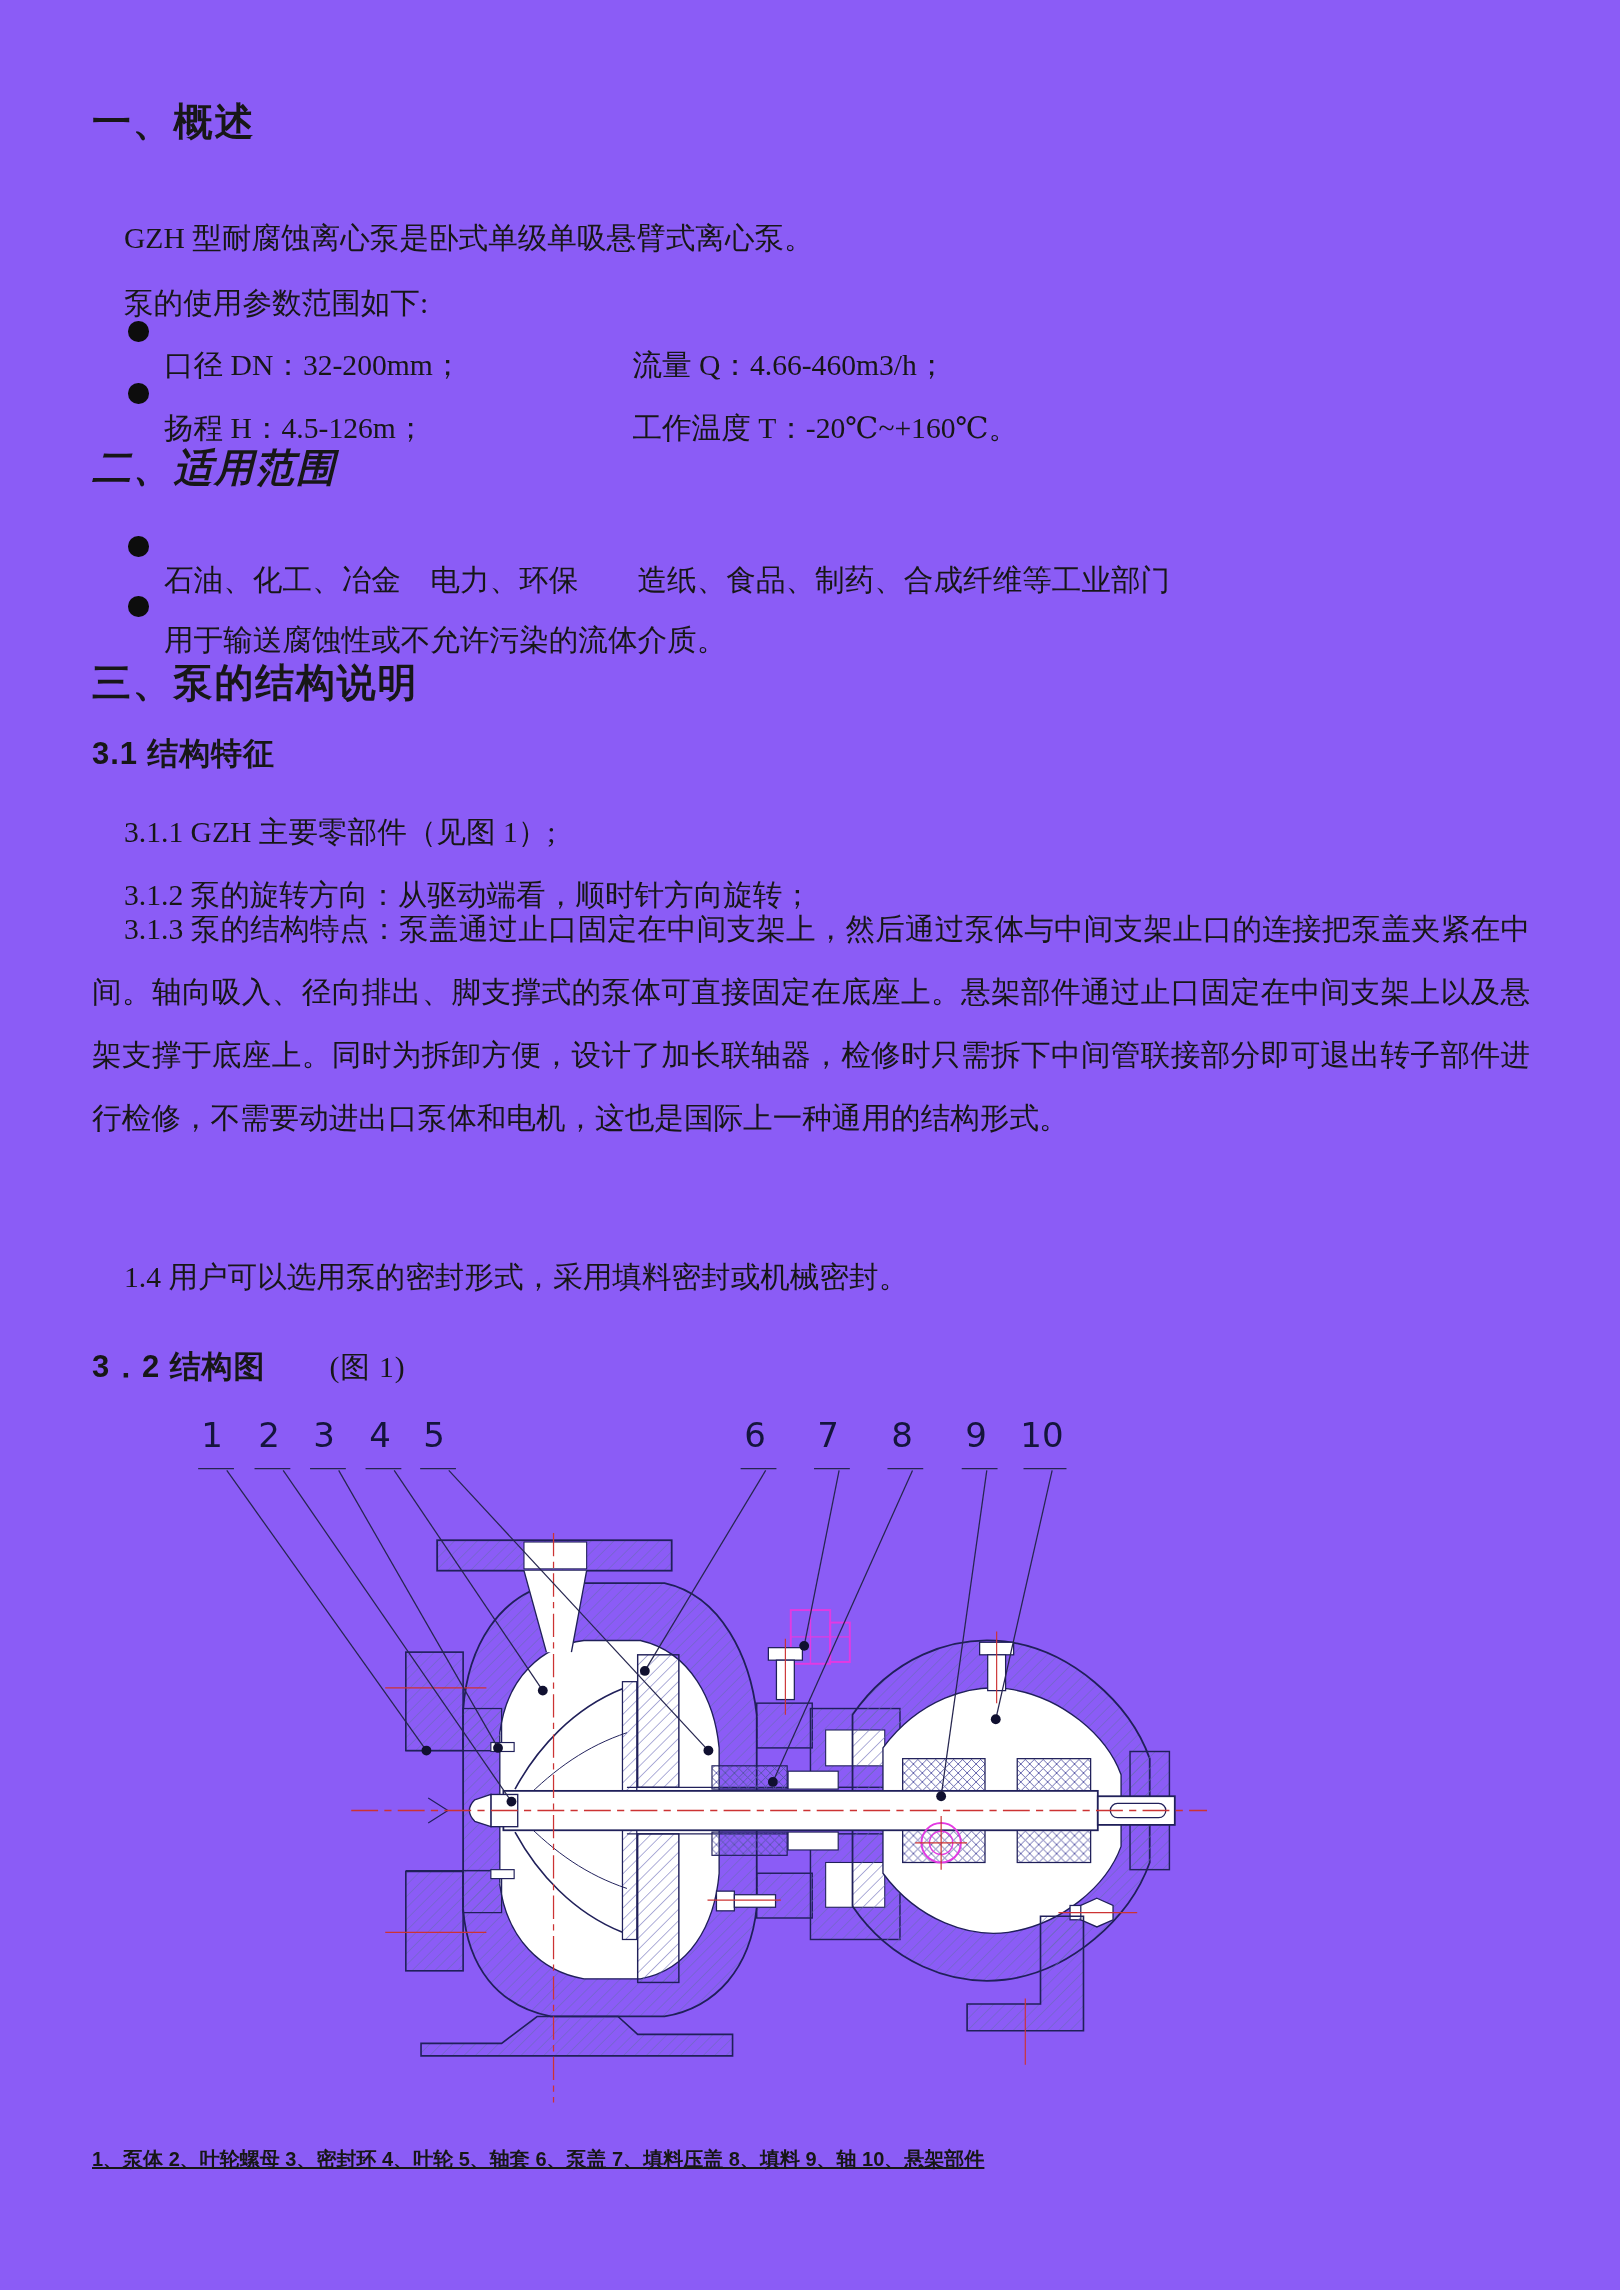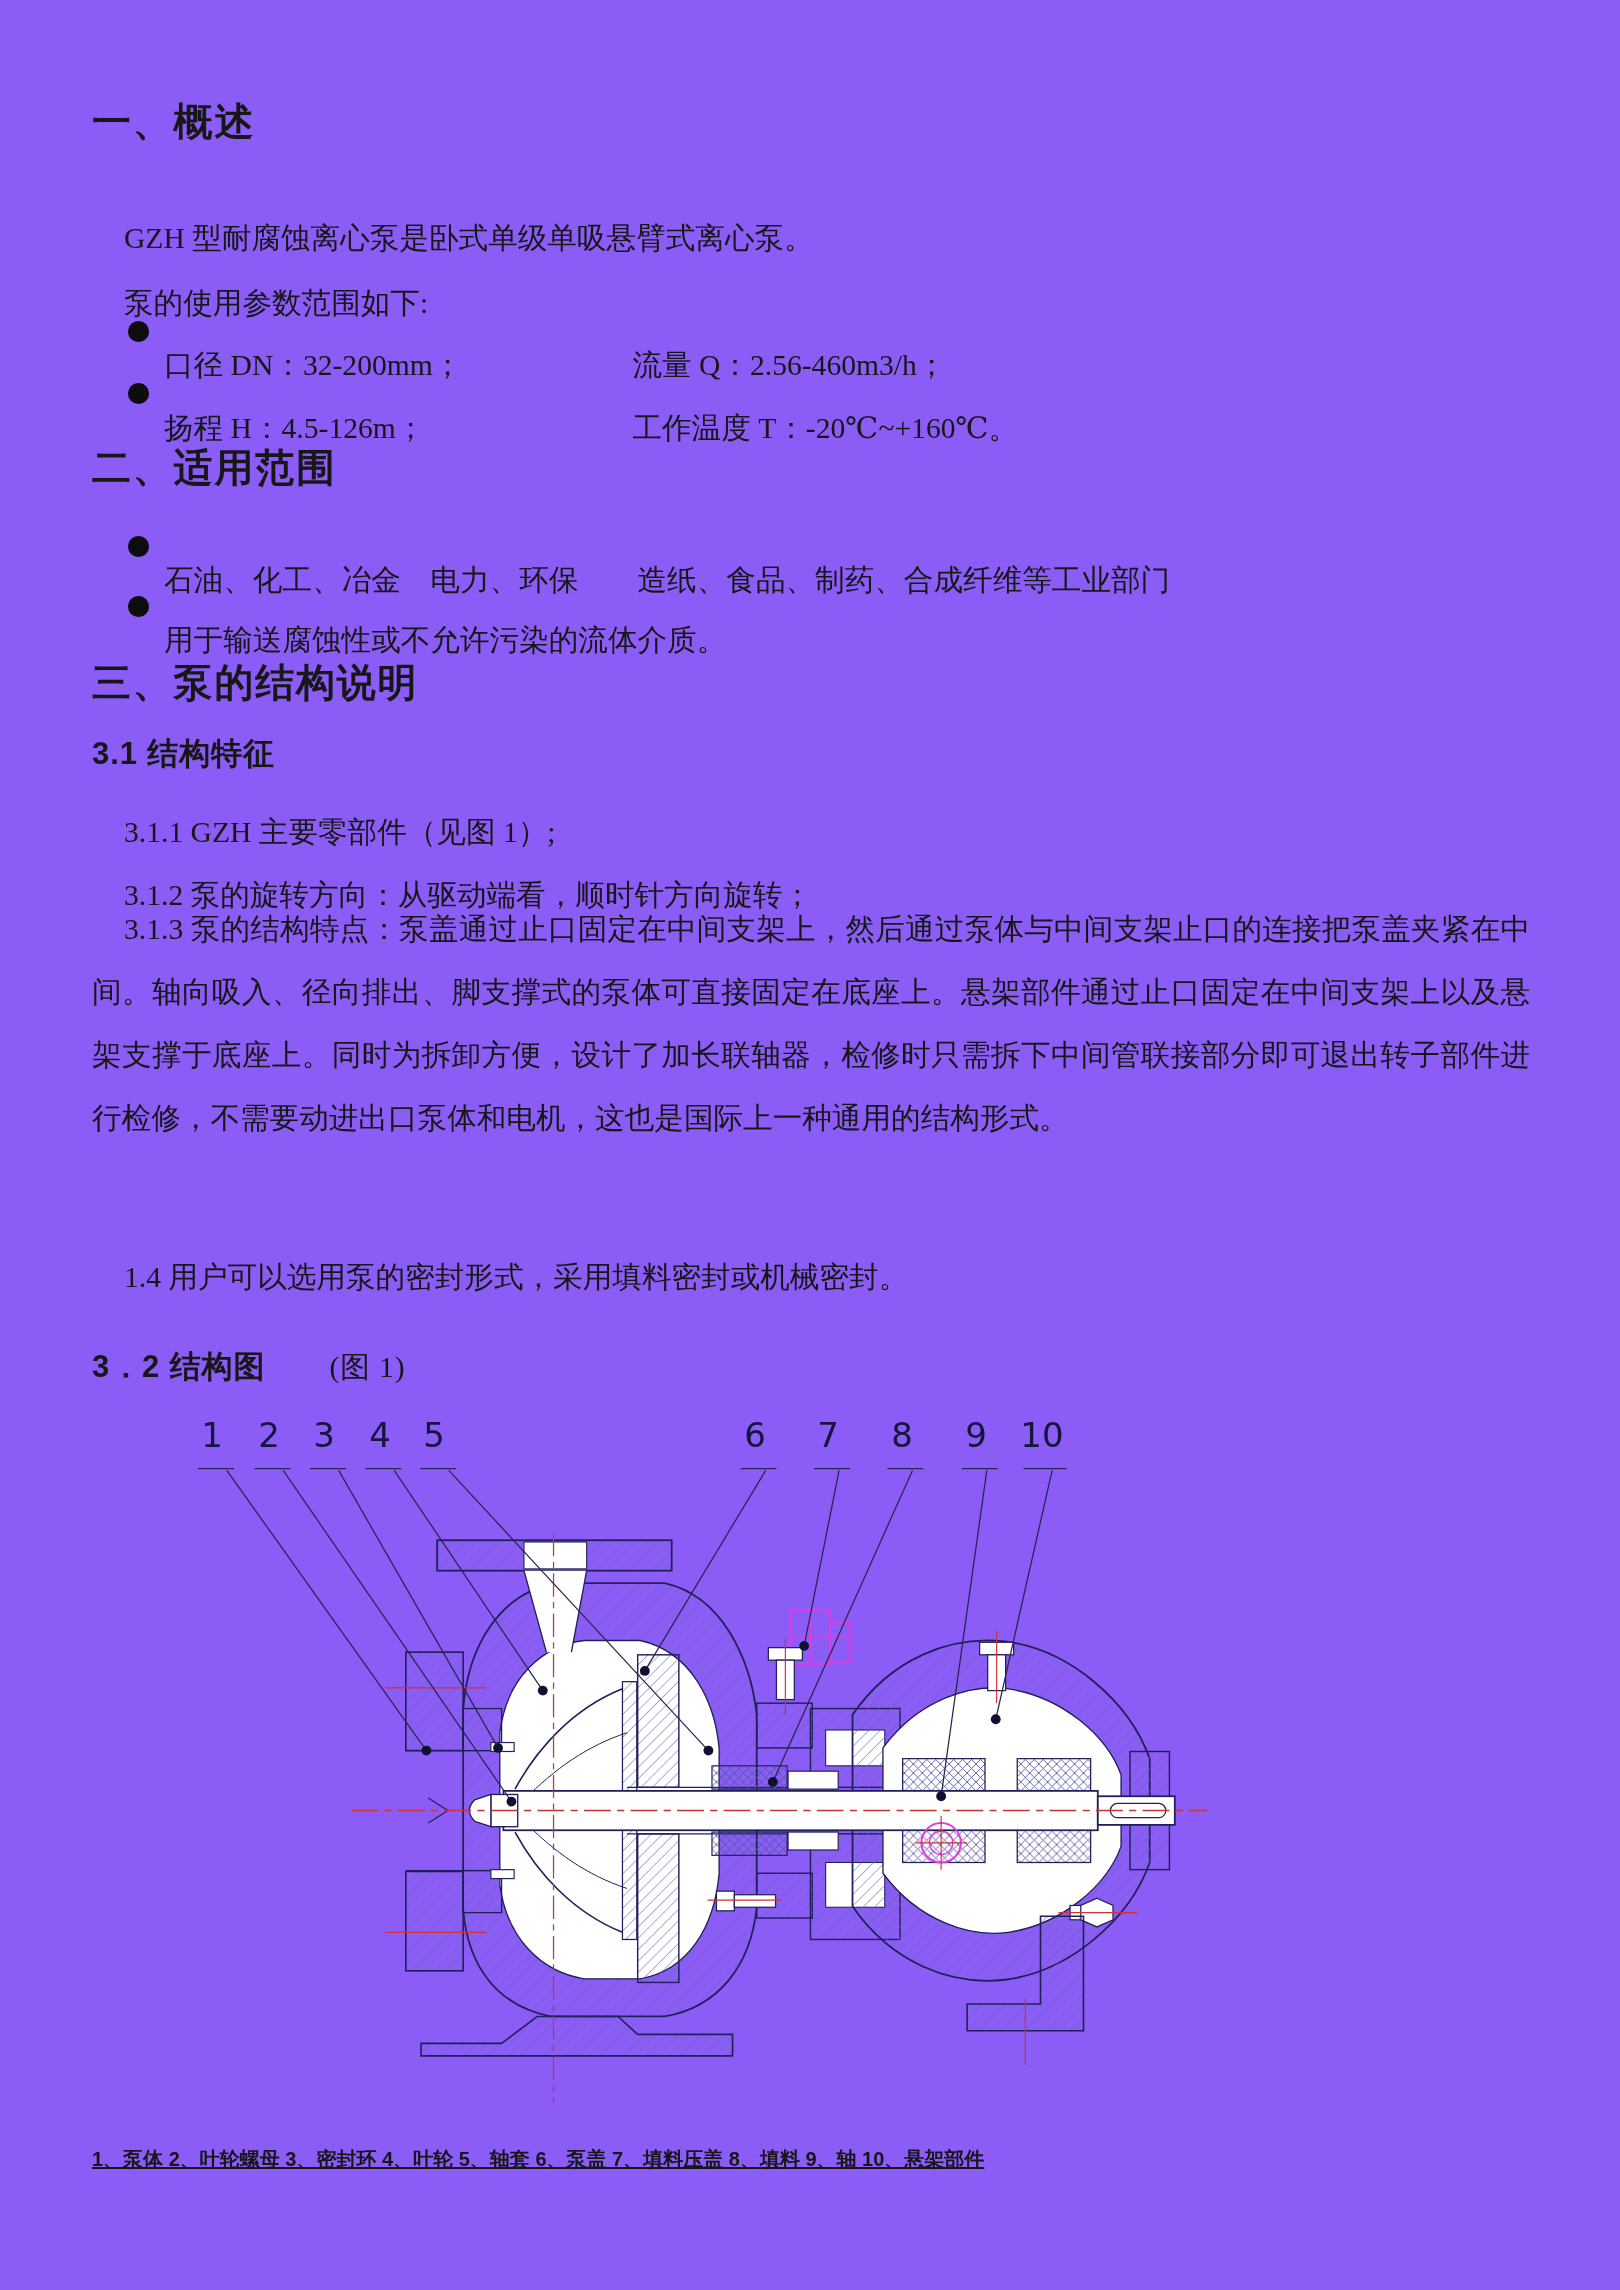--- a/index.html
+++ b/index.html
@@ -25,30 +25,30 @@
 
 <div class="page">
 
   <div class="abs hd h1" style="left:92px;top:95px;">一、概述</div>
   <div class="abs bt" style="left:124px;top:188px;">GZH 型耐腐蚀离心泵是卧式单级单吸悬臂式离心泵。</div>
   <div class="abs bt" style="left:124px;top:253px;">泵的使用参数范围如下:</div>
 
   <div class="abs" style="left:128px;top:321px;"><span class="dot"></span></div>
   <div class="abs bt" style="left:164px;top:315px;">
     <span class="col1">口径 DN：32-200mm；</span>
-    <span>流量 Q：2.56-460m3/h；</span>
+    <span>流量 Q：4.66-460m3/h；</span>
   </div>
 
   <div class="abs" style="left:128px;top:383px;"><span class="dot"></span></div>
   <div class="abs bt" style="left:164px;top:378px;">
     <span class="col1">扬程 H：4.5-126m；</span>
     <span>工作温度 T：-20℃~+160℃。</span>
   </div>
 
-  <div class="abs hd h1" style="left:92px;top:441px;">二、适用范围</div>
+  <div class="abs hd h1" style="left:92px;top:441px;font-style:italic;">二、适用范围</div>
 
   <div class="abs" style="left:128px;top:536px;"><span class="dot"></span></div>
   <div class="abs bt" style="left:164px;top:530px;">石油、化工、冶金　电力、环保　　造纸、食品、制药、合成纤维等工业部门</div>
 
   <div class="abs" style="left:128px;top:596px;"><span class="dot"></span></div>
   <div class="abs bt" style="left:164px;top:590px;">用于输送腐蚀性或不允许污染的流体介质。</div>
 
   <div class="abs hd h1" style="left:92px;top:656px;">三、泵的结构说明</div>
   <div class="abs hd sub" style="left:92px;top:733px;">3.1 结构特征</div>
   <div class="abs bt" style="left:124px;top:782px;">3.1.1 GZH 主要零部件（见图 1）;</div>

